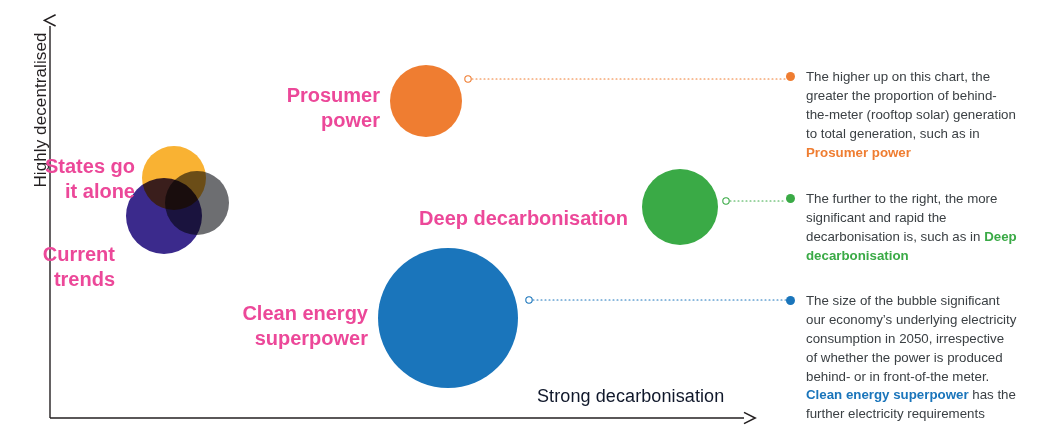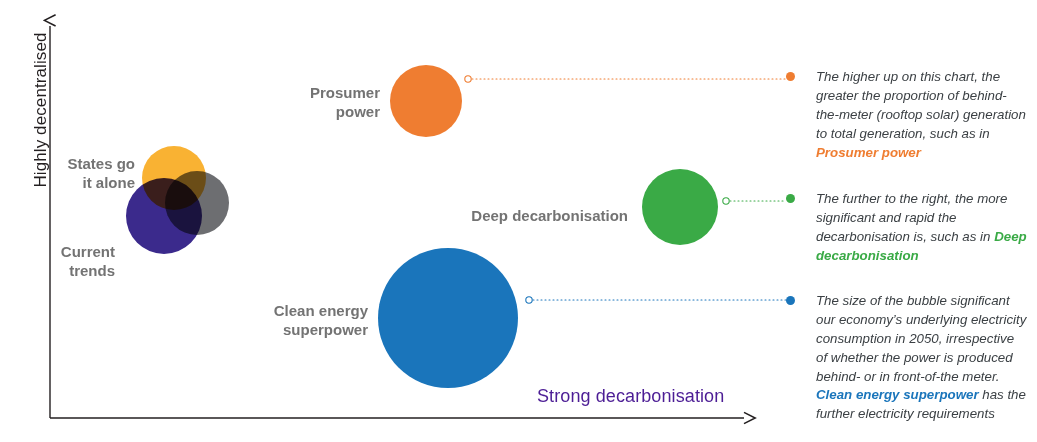--- a/index.html
+++ b/index.html
@@ -43,40 +43,40 @@
     color: #231f20;
     letter-spacing: 0.1px;
     white-space: nowrap;
   }
   .x-axis-title {
     position: absolute;
     left: 537px;
     top: 386px;
     font-size: 18px;
     font-weight: 400;
-    color: #4c1d95;
+    color: #0f172a;
     letter-spacing: 0.1px;
     white-space: nowrap;
   }
 
   
   .bubble {
     position: absolute;
     border-radius: 50%;
   }
   .bubble-blend {
     mix-blend-mode: multiply;
   }
 
   
   .bubble-label {
     position: absolute;
-    font-size: 15px;
+    font-size: 20px;
     font-weight: bold;
-    color: #737373;
+    color: #ec4899;
     line-height: 1.27;
     white-space: pre-line;
   }
   .bubble-label.right-align {
     text-align: right;
   }
 
   
   .leader-svg {
     position: absolute;
@@ -100,26 +100,25 @@
     align-items: flex-start;
   }
   .legend-dot {
     width: 9px;
     height: 9px;
     border-radius: 50%;
     flex: 0 0 auto;
     margin-top: 4px;
   }
   .legend-text {
-    margin-left: 21px;
+    margin-left: 11px;
     font-size: 13.3px;
     line-height: 1.42;
     color: #3b4044;
     width: 212px;
-    font-style: italic;
   }
   .legend-text .hl {
     font-weight: bold;
   }
   #legend-item-0 { top: 0px; }
   #legend-item-1 { top: 122px; }
   #legend-item-2 { top: 224px; }
 </style>
 </head>
 <body>

